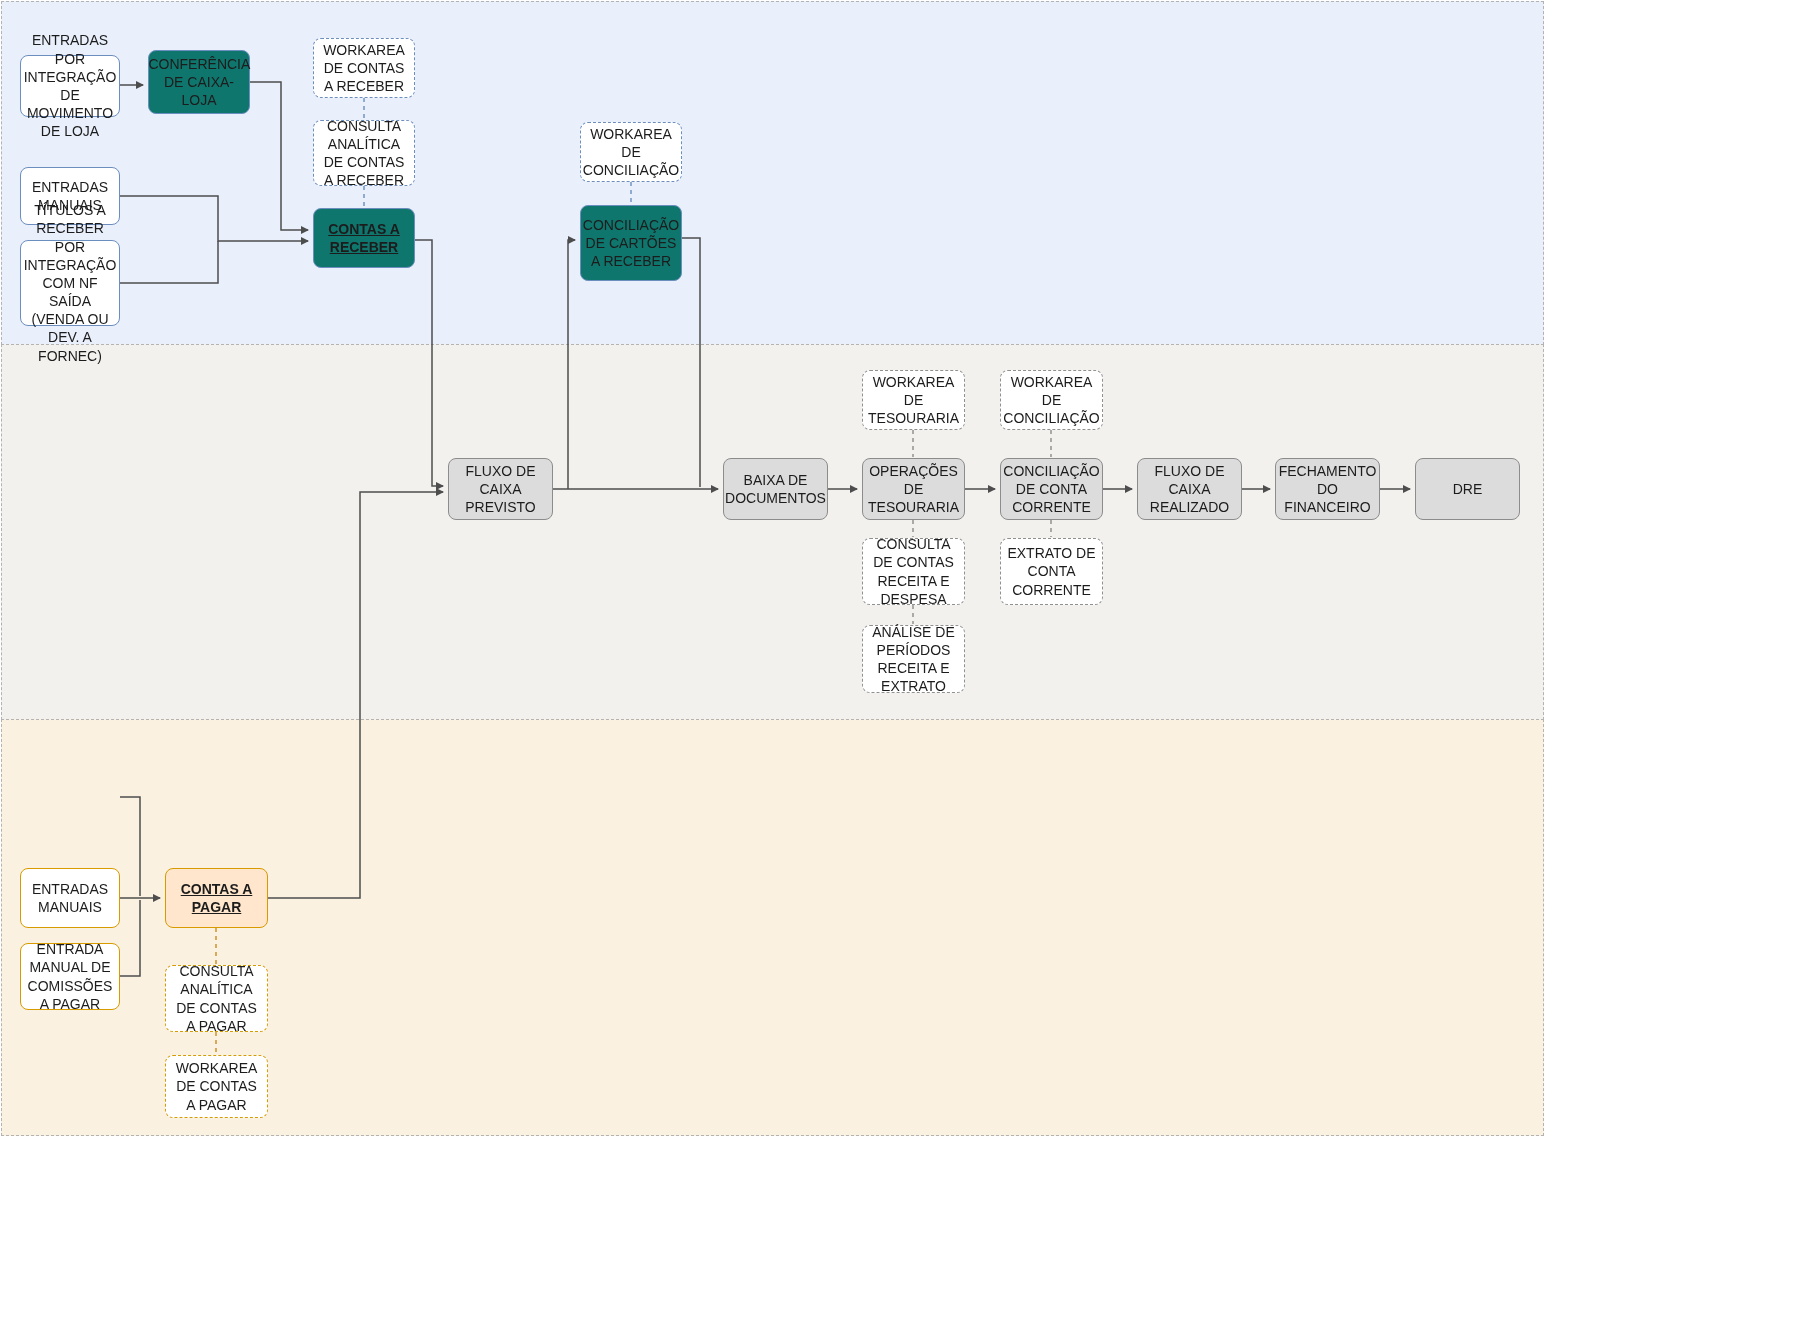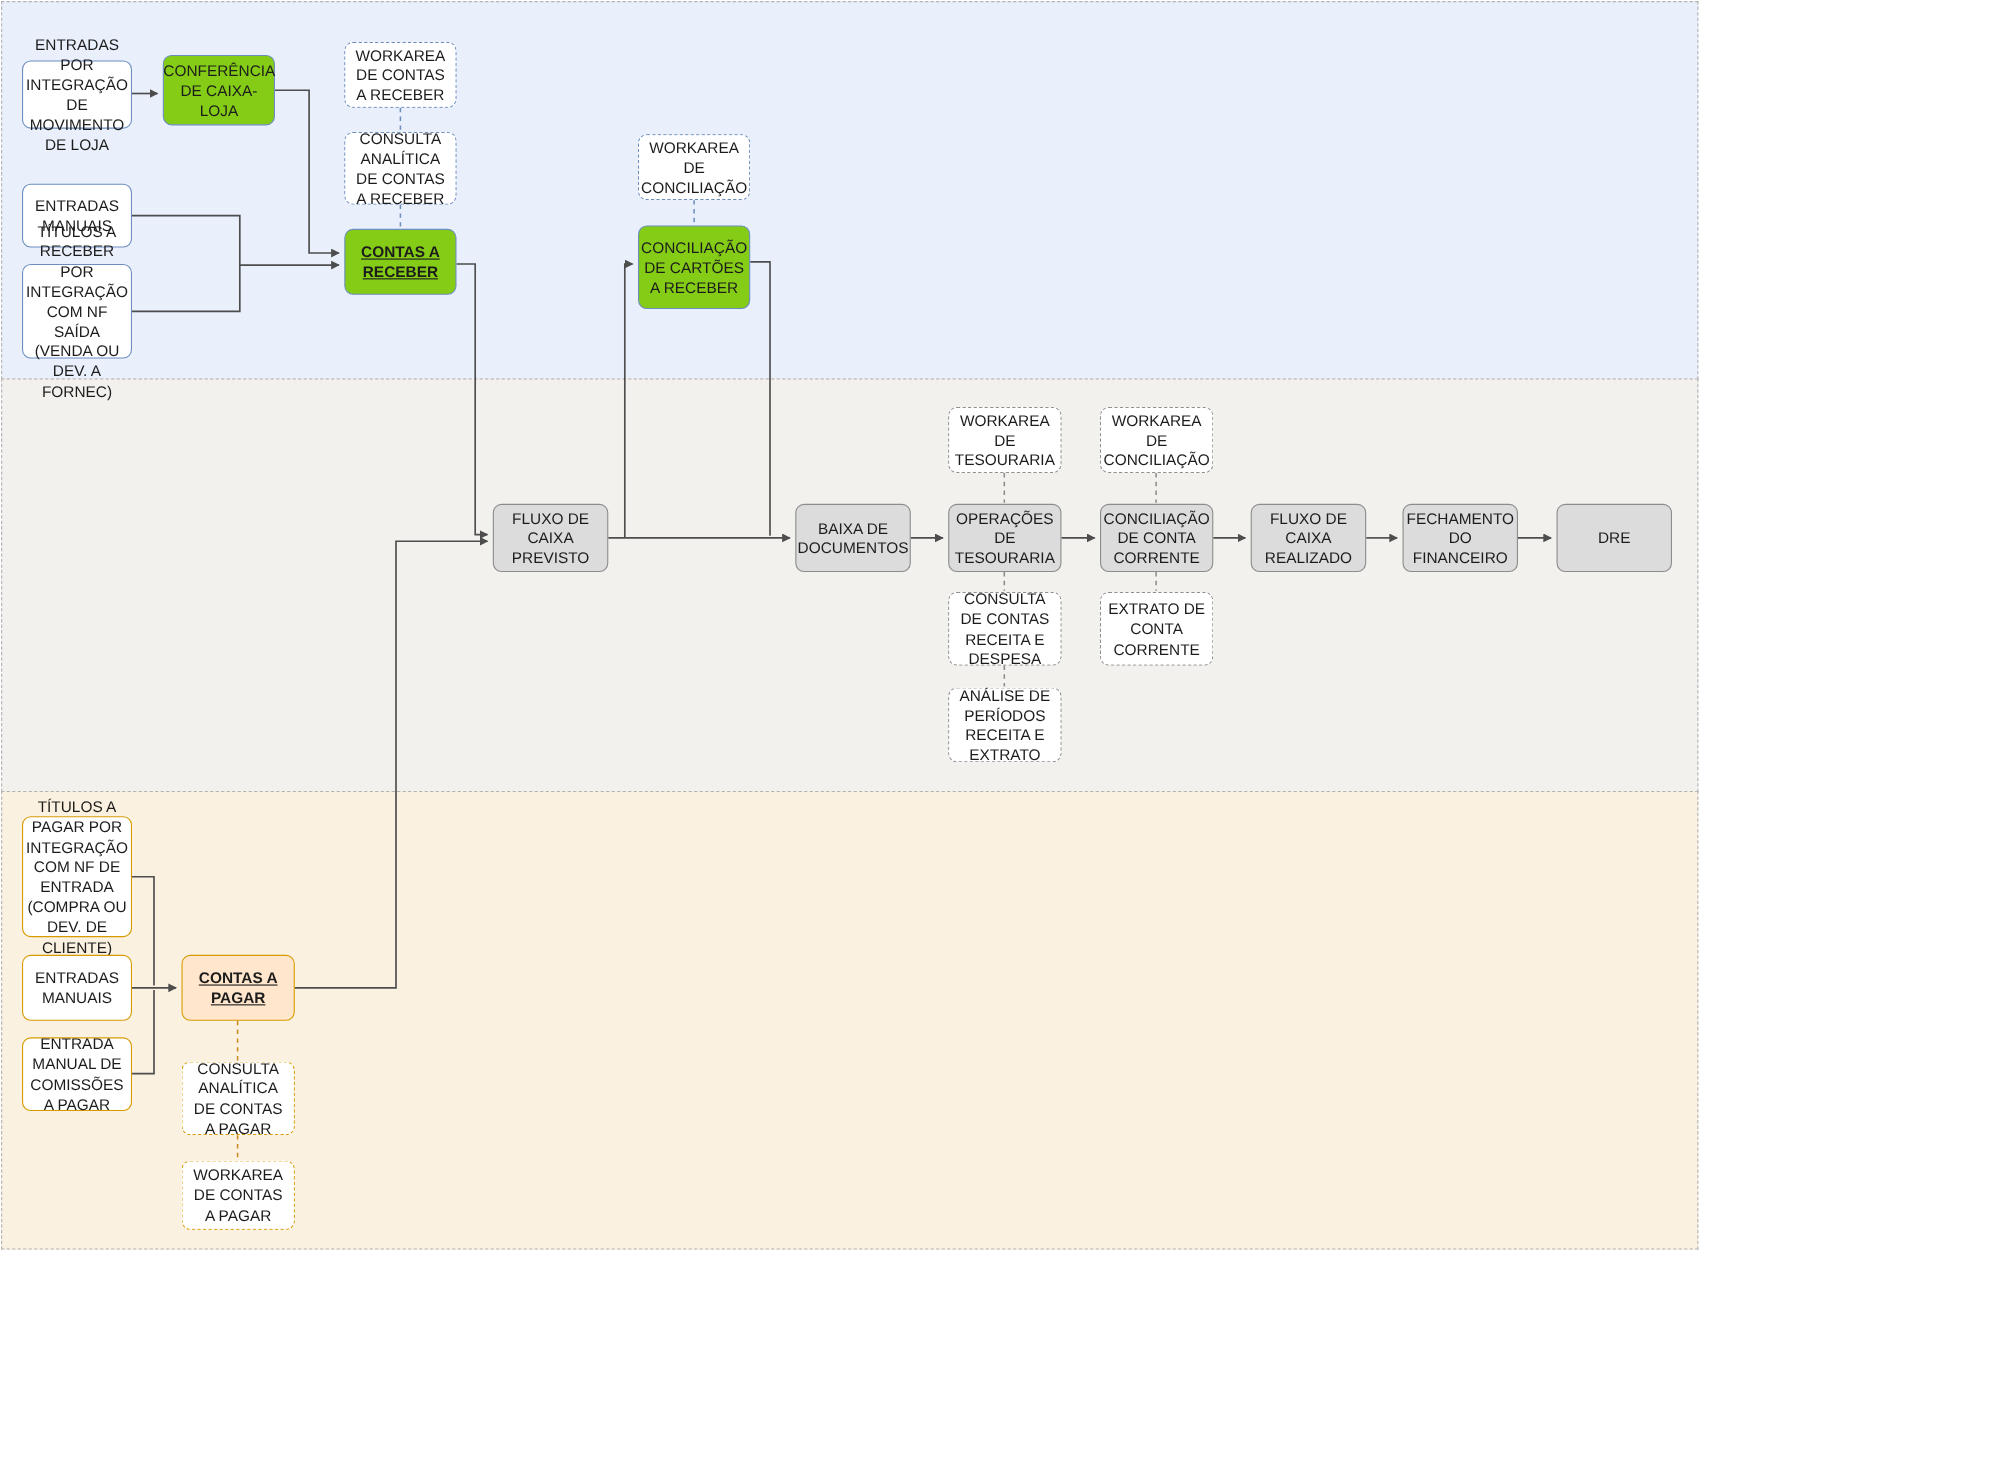--- a/index.html
+++ b/index.html
@@ -43,21 +43,21 @@
     display: flex;
     align-items: center;
     justify-content: center;
     text-align: center;
     font-size: 14px;
     line-height: 1.3;
     color: #1c1c1c;
     border-radius: 8px;
     padding: 3px 5px;
   }
-  .b-solid { background: #84cc16; border: 1px solid #6c8ebf; }
+  .b-solid { background: #0f766e; border: 1px solid #6c8ebf; }
   .b-entry { background: #ffffff; border: 1px solid #6c8ebf; }
   .b-dash  { background: #ffffff; border: 1.5px dashed #6c8ebf; }
   .g-solid { background: #dcdcdc; border: 1px solid #8c8c8c; }
   .g-dash  { background: #ffffff; border: 1.5px dashed #909090; }
   .o-solid { background: #ffe6cc; border: 1px solid #d79b00; }
   .o-entry { background: #ffffff; border: 1px solid #d79b00; }
   .o-dash  { background: #ffffff; border: 1.5px dashed #d79b00; }
   .bold    { font-weight: bold; text-decoration: underline; }
 </style>
 </head>
@@ -122,20 +122,19 @@
   <div class="node g-solid" style="left:723px;top:458px;width:105px;height:62px">BAIXA DE DOCUMENTOS</div>
   <div class="node g-solid" style="left:862px;top:458px;width:103px;height:62px">OPERAÇÕES DE TESOURARIA</div>
   <div class="node g-solid" style="left:1000px;top:458px;width:103px;height:62px">CONCILIAÇÃO DE CONTA CORRENTE</div>
   <div class="node g-solid" style="left:1137px;top:458px;width:105px;height:62px">FLUXO DE CAIXA REALIZADO</div>
   <div class="node g-solid" style="left:1275px;top:458px;width:105px;height:62px">FECHAMENTO DO FINANCEIRO</div>
   <div class="node g-solid" style="left:1415px;top:458px;width:105px;height:62px">DRE</div>
   <div class="node g-dash" style="left:862px;top:538px;width:103px;height:67px">CONSULTA DE CONTAS RECEITA E DESPESA</div>
   <div class="node g-dash" style="left:1000px;top:538px;width:103px;height:67px">EXTRATO DE CONTA CORRENTE</div>
   <div class="node g-dash" style="left:862px;top:625px;width:103px;height:68px">ANÁLISE DE PERÍODOS RECEITA E EXTRATO</div>
 
-  <div class="node o-entry" style="left:20px;top:742px;width:100px;height:110px">TÍTULOS A PAGAR POR INTEGRAÇÃO COM NF DE ENTRADA (COMPRA OU DEV. DE CLIENTE)</div>
   <div class="node o-entry" style="left:20px;top:868px;width:100px;height:60px">ENTRADAS MANUAIS</div>
   <div class="node o-entry" style="left:20px;top:943px;width:100px;height:67px">ENTRADA MANUAL DE COMISSÕES A PAGAR</div>
   <div class="node o-solid bold" style="left:165px;top:868px;width:103px;height:60px">CONTAS A PAGAR</div>
   <div class="node o-dash" style="left:165px;top:965px;width:103px;height:67px">CONSULTA ANALÍTICA DE CONTAS A PAGAR</div>
   <div class="node o-dash" style="left:165px;top:1055px;width:103px;height:63px">WORKAREA DE CONTAS A PAGAR</div>
 
 </div>
 
 </body></html>

